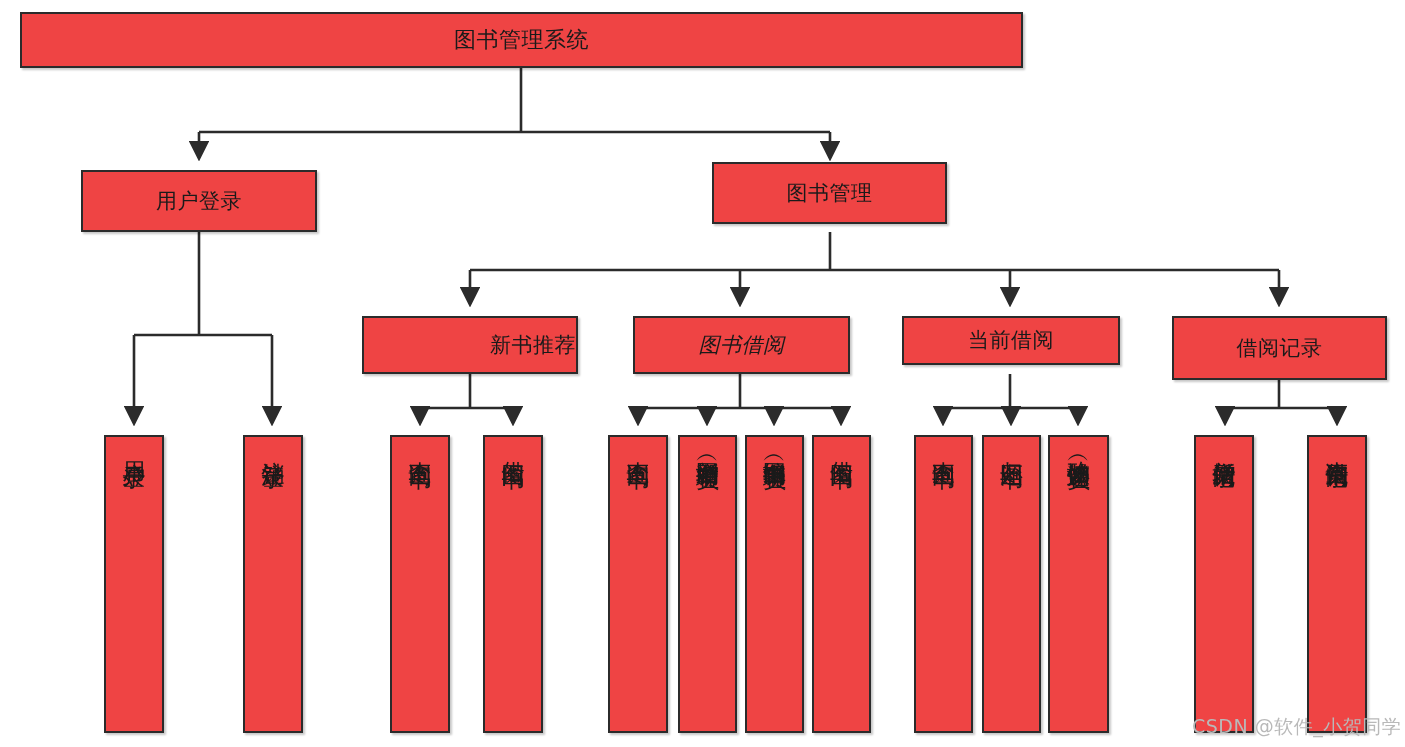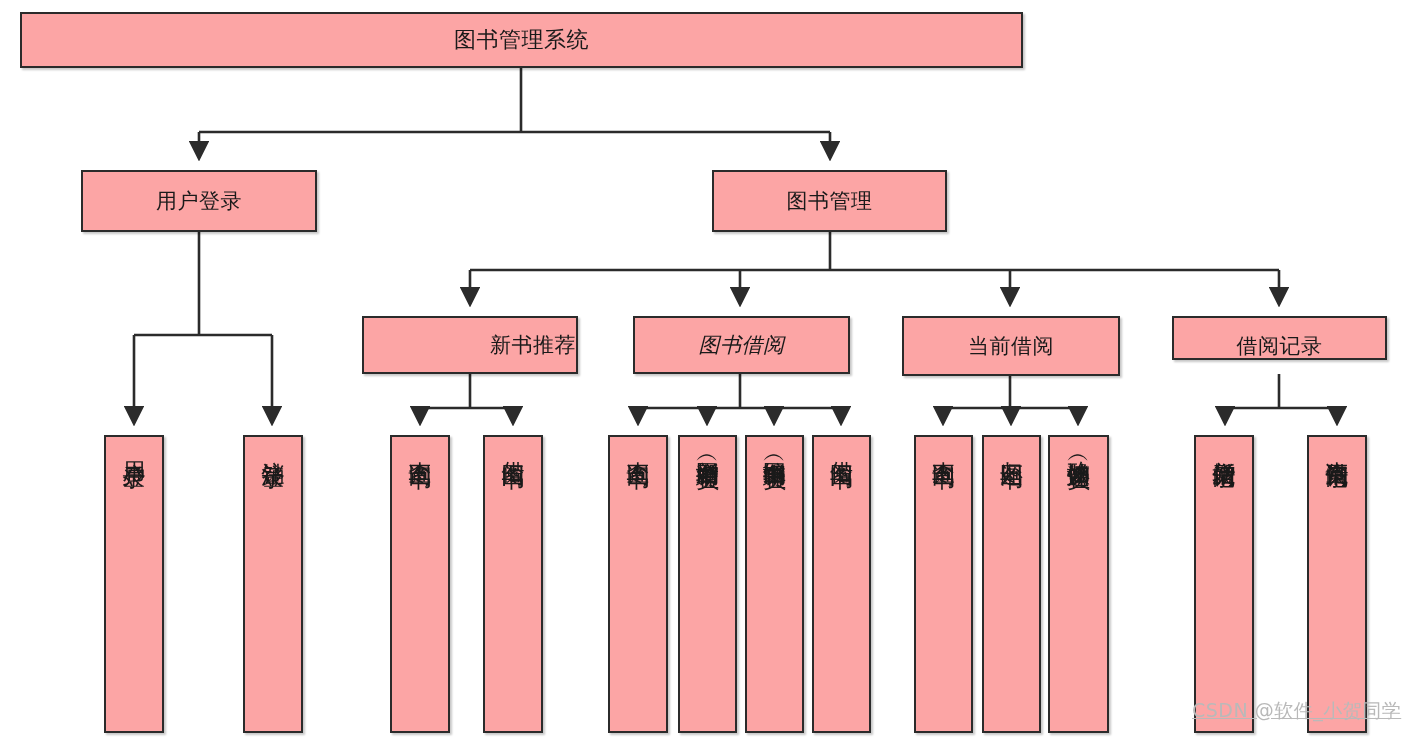--- a/index.html
+++ b/index.html
@@ -21,21 +21,21 @@
   #diagram-svg {
     position: absolute;
     left: 0;
     top: 0;
     width: 1405px;
     height: 747px;
   }
   .node-box {
     position: absolute;
     box-sizing: border-box;
-    background: #fca5a5;
+    background: #ef4444;
     border: 2px solid #2b2b2b;
     box-shadow: 2px 2px 2px rgba(0,0,0,0.22);
     display: flex;
     align-items: center;
     justify-content: center;
     overflow: hidden;
   }
   .node-label {
     color: #1a1a1a;
     text-align: center;
@@ -131,34 +131,34 @@
     </g>
   </svg>
 
   <div class="node-box node-h node-root" style="left:20px; top:12px; width:1003px; height:56px;">
     <span class="node-label">图书管理系统</span>
   </div>
 
   <div class="node-box node-h" style="left:81px; top:170px; width:236px; height:62px;">
     <span class="node-label">用户登录</span>
   </div>
-  <div class="node-box node-h" style="left:712px; top:170px; width:235px; height:62px;">
+  <div class="node-box node-h" style="left:712px; top:162px; width:235px; height:62px;">
     <span class="node-label">图书管理</span>
   </div>
 
   <div class="node-box node-h" style="left:362px; top:316px; width:216px; height:58px;justify-content:flex-end;">
     <span class="node-label">新书推荐</span>
   </div>
   <div class="node-box node-h" style="left:633px; top:316px; width:217px; height:58px;font-style:italic;">
     <span class="node-label">图书借阅</span>
   </div>
-  <div class="node-box node-h" style="left:902px; top:316px; width:218px; height:60px;">
+  <div class="node-box node-h" style="left:902px; top:316px; width:218px; height:49px;">
     <span class="node-label">当前借阅</span>
   </div>
-  <div class="node-box node-h" style="left:1172px; top:316px; width:215px; height:44px;align-items:flex-end;">
+  <div class="node-box node-h" style="left:1172px; top:316px; width:215px; height:64px;">
     <span class="node-label">借阅记录</span>
   </div>
 
   <div class="node-box node-v" style="left:104px; top:435px; width:60px; height:298px;">
     <span class="node-label">用户登录</span>
   </div>
   <div class="node-box node-v" style="left:243px; top:435px; width:60px; height:298px;">
     <span class="node-label">注销登录</span>
   </div>
 
@@ -192,15 +192,15 @@
     <span class="node-label">确认归还（管理员）</span>
   </div>
 
   <div class="node-box node-v tall" style="left:1194px; top:435px; width:60px; height:298px;">
     <span class="node-label">新增借阅记录</span>
   </div>
   <div class="node-box node-v tall" style="left:1307px; top:435px; width:60px; height:298px;">
     <span class="node-label">查询借阅记录</span>
   </div>
 
-  <div class="watermark" style="left:1192px; top:698px;text-decoration:underline;">CSDN @软件_小贺同学</div>
+  <div class="watermark" style="left:1192px; top:714px;">CSDN @软件_小贺同学</div>
 
 </div>
 
 </body></html>

